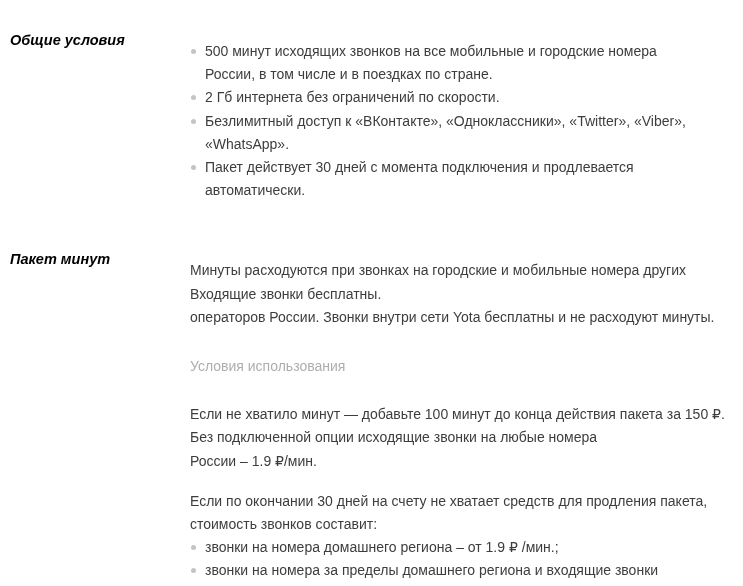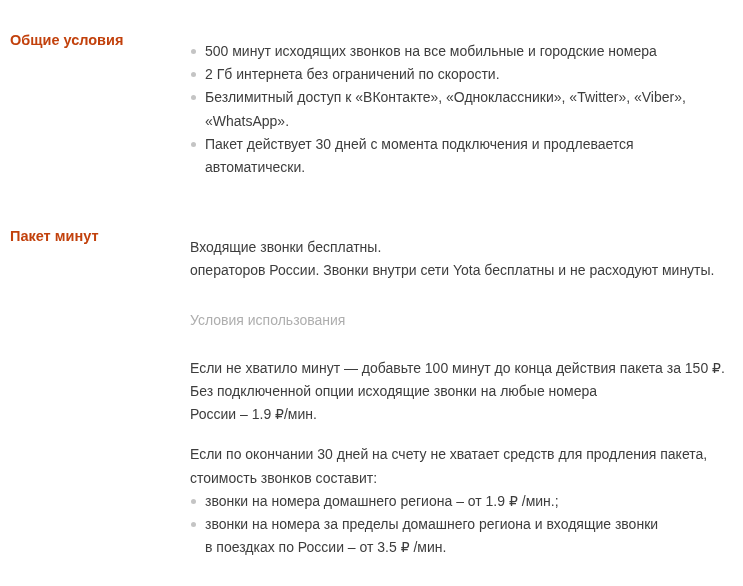--- a/index.html
+++ b/index.html
@@ -21,21 +21,22 @@
     line-height: 23.2px;
   }
   .wrap { padding: 29px 8px 0 10px; }
   .section { display: flex; align-items: flex-start; }
   .section-minutes { margin-top: 46px; }
   .label-col {
     flex: 0 0 180px;
     width: 180px;
     font-weight: bold;
     font-size: 14.5px;
-    color: #c2410c;
+    color: #000000;
+    font-style: italic;
   }
   .content-col { flex: 1; min-width: 0; margin-top: 11px; }
   ul.dotted { list-style: none; margin: 0; padding: 0; }
   ul.dotted li { position: relative; padding-left: 15px; }
   .dot {
     position: absolute;
     left: 1px;
     top: 9px;
     width: 5px;
     height: 5px;
@@ -53,20 +54,21 @@
 
 <div class="wrap">
 
   <div class="section">
     <div class="label-col">Общие условия</div>
     <div class="content-col">
       <ul class="dotted">
         <li>
           <span class="dot"></span>
           <span class="line">500 минут исходящих звонков на все мобильные и городские номера</span>
+          <span class="line">России, в том числе и в поездках по стране.</span>
         </li>
         <li>
           <span class="dot"></span>
           <span class="line">2 Гб интернета без ограничений по скорости.</span>
         </li>
         <li>
           <span class="dot"></span>
           <span class="line">Безлимитный доступ к «ВКонтакте», «Одноклассники», «Twitter», «Viber»,</span>
           <span class="line">«WhatsApp».</span>
         </li>
@@ -77,20 +79,21 @@
         </li>
       </ul>
     </div>
   </div>
 
   <div class="section section-minutes">
     <div class="label-col">Пакет минут</div>
     <div class="content-col">
 
       <div class="para">
+        <span class="line">Минуты расходуются при звонках на городские и мобильные номера других</span>
         <span class="line">Входящие звонки бесплатны.</span>
         <span class="line">операторов России. Звонки внутри сети Yota бесплатны и не расходуют минуты.</span>
       </div>
 
       <div class="muted-subheading">Условия использования</div>
 
       <div class="para para-add">
         <span class="line">Если не хватило минут — добавьте 100 минут до конца действия пакета за 150 ₽.</span>
         <span class="line">Без подключенной опции исходящие звонки на любые номера</span>
         <span class="line">России – 1.9 ₽/мин.</span>

